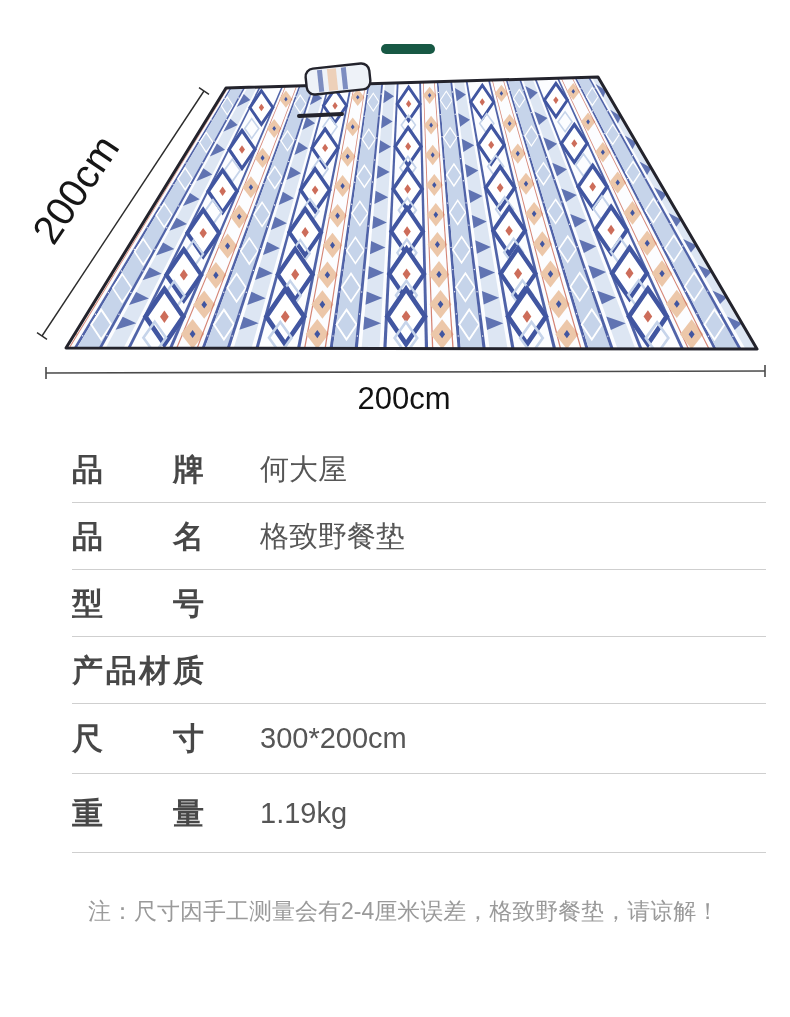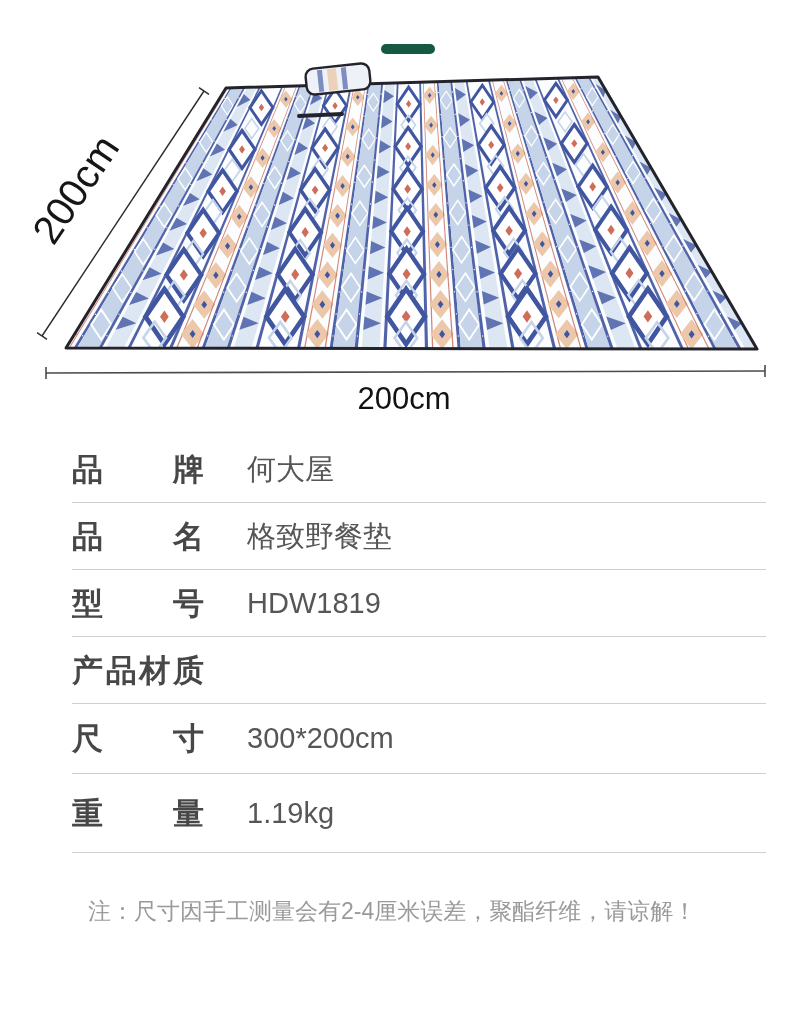--- a/index.html
+++ b/index.html
@@ -14,21 +14,21 @@
   .hero-svg text{font-family:"Liberation Sans",sans-serif;}
   .spec-table{position:absolute;left:72px;top:436px;width:694px;}
   .spec-row{display:flex;align-items:center;height:66px;border-bottom:1px solid #cfcfcf;}
   .spec-row:nth-child(5){height:69px;}
   .spec-row:nth-child(6){height:78px;}
   .spec-label{
     width:132px;flex:0 0 132px;display:flex;justify-content:space-between;
     font-size:31px;font-weight:700;color:#474747;line-height:1;
   }
   .spec-value{
-    margin-left:43px;font-size:29px;color:#565656;white-space:nowrap;line-height:1.2;
+    margin-left:56px;font-size:29px;color:#565656;white-space:nowrap;line-height:1.2;
   }
   .note{position:absolute;left:88px;top:896px;font-size:23px;color:#9a9a9a;white-space:nowrap;}
 </style>
 </head>
 <body>
 
 <div class="page">
 
   <div class="accent-dash" style="background: rgb(23, 88, 68);"></div>
 
@@ -569,21 +569,20 @@
           <span>品</span>
           <span>名</span>
         </div>
       <div class="spec-value">格致野餐垫</div>
     </div>
     <div class="spec-row">
       <div class="spec-label">
           <span>型</span>
           <span>号</span>
         </div>
-      <div class="spec-value">HDW1819</div>
     </div>
     <div class="spec-row">
       <div class="spec-label">
           <span>产</span>
           <span>品</span>
           <span>材</span>
           <span>质</span>
         </div>
     </div>
     <div class="spec-row">
@@ -595,15 +594,15 @@
     </div>
     <div class="spec-row">
       <div class="spec-label">
           <span>重</span>
           <span>量</span>
         </div>
       <div class="spec-value">1.19kg</div>
     </div>
   </div>
 
-  <div class="note">注：尺寸因手工测量会有2-4厘米误差，聚酯纤维，请谅解！</div>
+  <div class="note">注：尺寸因手工测量会有2-4厘米误差，格致野餐垫，请谅解！</div>
 
 </div>
 
 </body></html>

